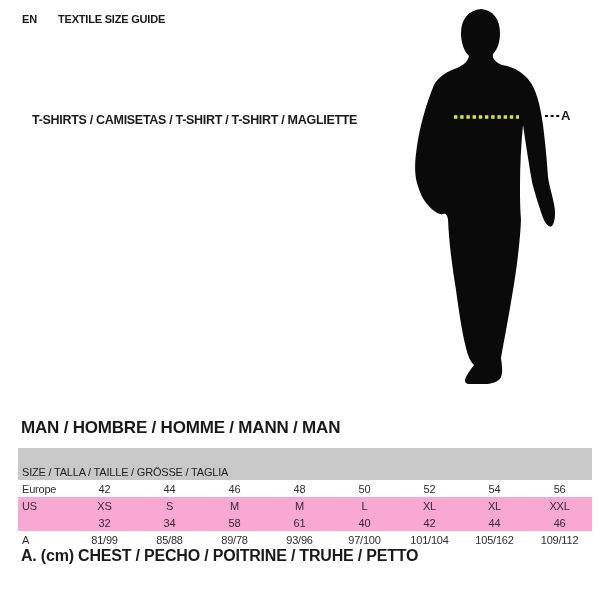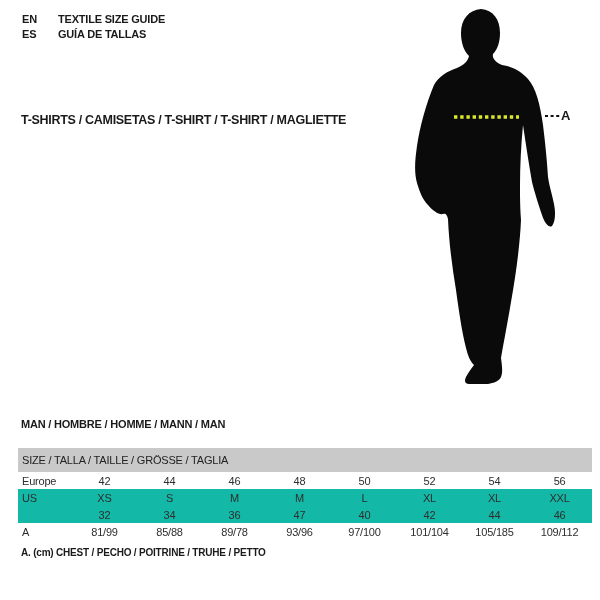--- a/index.html
+++ b/index.html
@@ -9,51 +9,48 @@
   }
   .abs{position:absolute;}
 
   
   .lang-list{left:22px;top:12px;font-size:11px;font-weight:700;letter-spacing:-0.2px;}
   .lang-row{height:14.5px;line-height:14.5px;white-space:nowrap;}
   .lang-code{display:inline-block;width:36px;}
 
   
   .categories{left:21px;top:110px;font-size:12.5px;font-weight:700;letter-spacing:-0.3px;}
-  .categories div{height:20px;line-height:20px;white-space:nowrap;}
+  .categories div{height:20px;line-height:20px;white-space:nowrap;margin-left:11px;}
 
   
   .figure{left:390px;top:0;width:200px;height:420px;}
   .figure svg{position:absolute;left:0;top:0;}
   .measure-label{position:absolute;left:171px;top:108px;font-size:13px;font-weight:700;}
 
   
-  .section-title{left:21px;top:418px;font-size:11px;font-weight:700;letter-spacing:-0.2px;}
+  .section-title{left:21px;top:418px;font-size:17px;font-weight:700;letter-spacing:-0.2px;}
 
   
   .size-table{left:18px;top:448px;width:574px;border-collapse:collapse;table-layout:fixed;
     font-size:11px;letter-spacing:-0.2px;color:#2e2e2e;}
-  .size-table th{background:#c9c9c9;height:24px;font-weight:400;text-align:left;
-    padding:0 0 0 4px;color:#222;white-space:nowrap;overflow:hidden;}
+  .size-table th{background:#c9c9c9;height:16px;font-weight:400;text-align:left;
+    padding:16px 0 0 4px;color:#222;white-space:nowrap;overflow:hidden;}
   .size-table td{height:17px;padding:0;text-align:center;font-weight:400;white-space:nowrap;}
   .size-table td.rlabel{text-align:left;padding-left:4px;}
-  .size-table tr.shaded td{background:#14b8a6;}
+  .size-table tr.shaded td{background:#f9a8d4;}
 
   
-  .footnote{left:21px;top:547px;font-size:10px;font-weight:700;letter-spacing:-0.2px;}
+  .footnote{left:21px;top:547px;font-size:16px;font-weight:700;letter-spacing:-0.2px;}
 </style>
 </head>
 <body>
 
 <div class="abs lang-list">
   <div class="lang-row">
     <span class="lang-code">EN</span><span>TEXTILE SIZE GUIDE</span>
-  </div>
-  <div class="lang-row">
-    <span class="lang-code">ES</span><span>GUÍA DE TALLAS</span>
   </div>
 </div>
 
 <div class="abs categories">
   <div>T-SHIRTS / CAMISETAS / T-SHIRT / T-SHIRT / MAGLIETTE</div>
 </div>
 
 <div class="abs figure">
   <svg width="200" height="420" viewBox="0 0 200 420">
     <path d="M91,9
@@ -134,34 +131,34 @@
       <td>M</td>
       <td>L</td>
       <td>XL</td>
       <td>XL</td>
       <td>XXL</td>
     </tr>
     <tr class="shaded">
       <td class="rlabel"></td>
       <td>32</td>
       <td>34</td>
-      <td>36</td>
-      <td>47</td>
+      <td>58</td>
+      <td>61</td>
       <td>40</td>
       <td>42</td>
       <td>44</td>
       <td>46</td>
     </tr>
     <tr>
       <td class="rlabel">A</td>
       <td>81/99</td>
       <td>85/88</td>
       <td>89/78</td>
       <td>93/96</td>
       <td>97/100</td>
       <td>101/104</td>
-      <td>105/185</td>
+      <td>105/162</td>
       <td>109/112</td>
     </tr>
   </tbody>
 </table>
 
 <div class="abs footnote">A. (cm) CHEST / PECHO / POITRINE / TRUHE / PETTO</div>
 
 </body></html>

